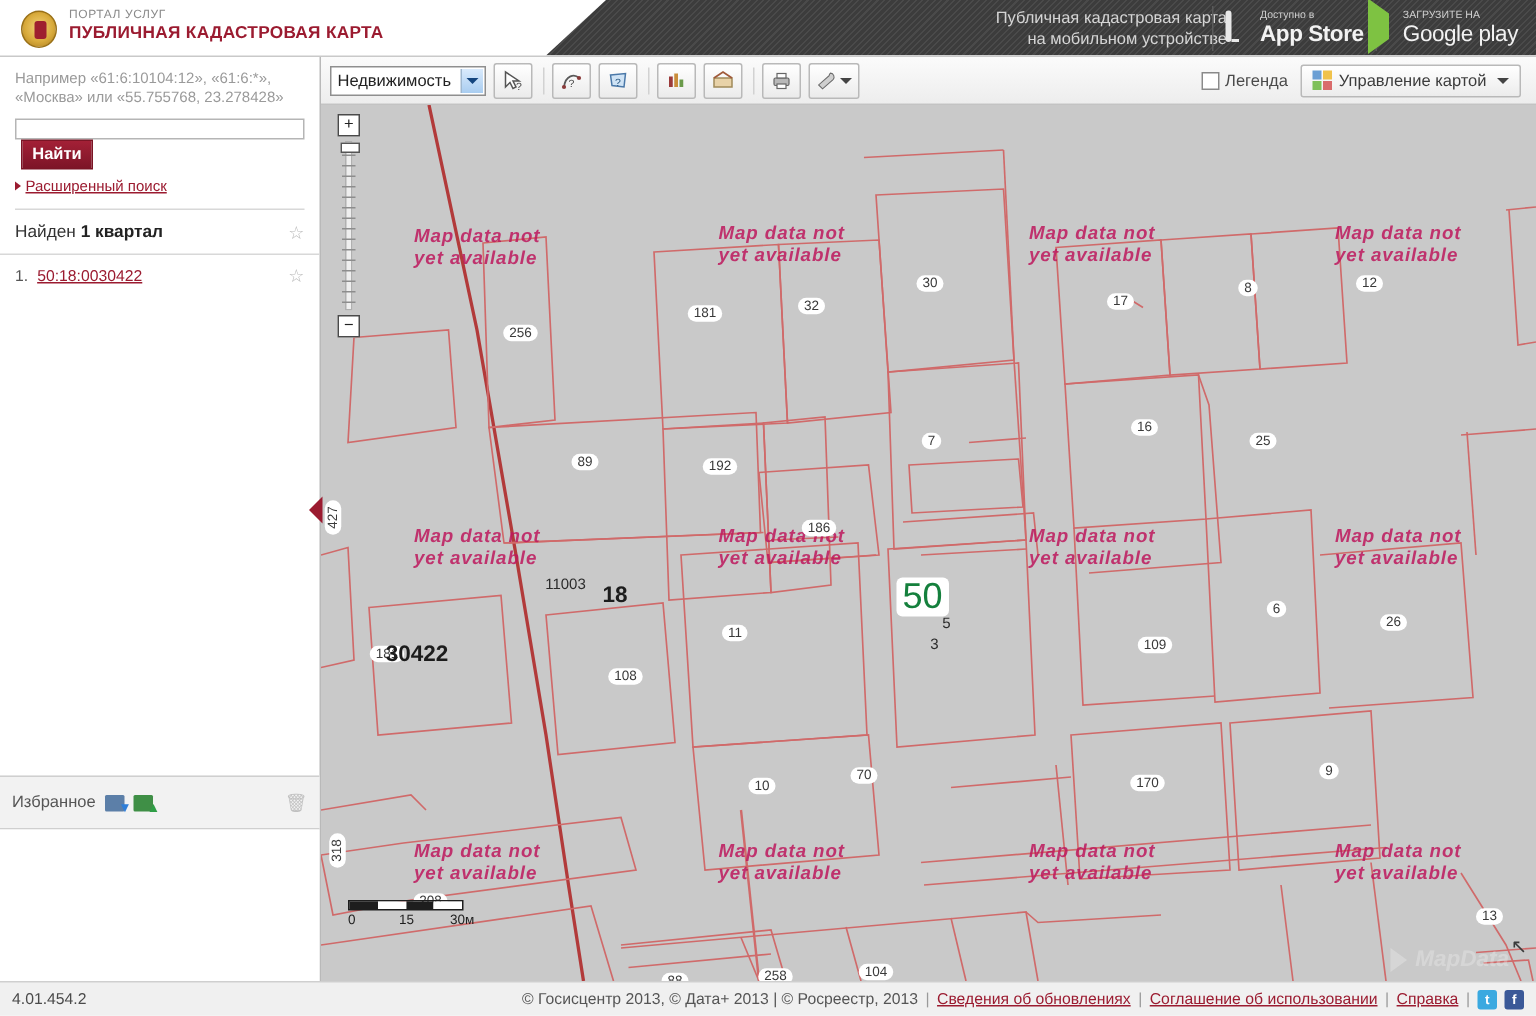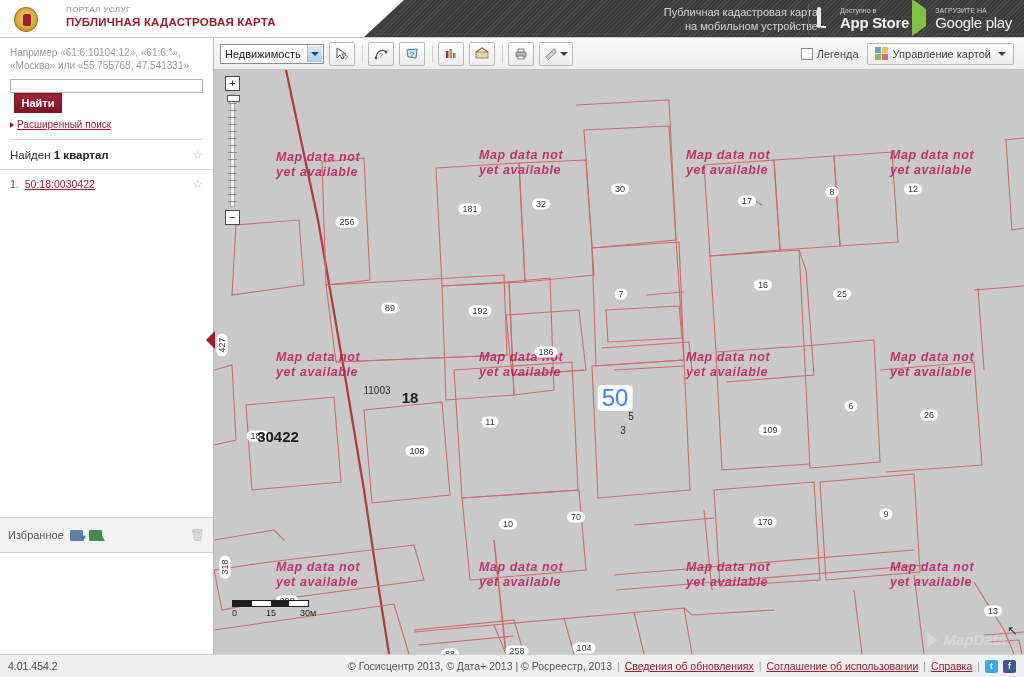--- a/index.html
+++ b/index.html
@@ -26,21 +26,21 @@
   .emblem {
     position:absolute; left:14px; top:7px; width:24px; height:25px;
     border-radius:50%;
     background: radial-gradient(circle at 50% 45%, #f3d27a 0%, #d9ab3c 55%, #a8791d 100%);
     border:1px solid #9a7118;
   }
   .emblem:after {
     content:""; position:absolute; left:8px; top:6px; width:8px; height:12px;
     background:#9e1f2f; border-radius:2px;
   }
-  .brand { position:absolute; left:46px; top:5px;margin-left:20px; }
+  .brand { position:absolute; left:46px; top:5px; }
   .brand-sub { font-size:8px; color:#8a8a8a; letter-spacing:.4px; text-transform:uppercase; }
   .brand-main { font-size:11.5px; font-weight:bold; color:#9b1b30; letter-spacing:.2px; margin-top:2px; }
 
   .mob-text {
     position:absolute; right:206px; top:5px; width:198px;
     text-align:right; color:#d5d5d5; font-size:11px; line-height:14px;
   }
   .store-badge {
     position:absolute; top:4px; height:30px;
     display:flex; align-items:center; gap:5px; padding:0 8px;
@@ -173,21 +173,21 @@
     white-space:pre; pointer-events:none;
   }
 
   .plabel {
     position:absolute; background:#ffffff; border-radius:7px;
     font-size:9px; color:#3a3a3a; padding:0 4px; line-height:11px; height:11px;
     white-space:nowrap; transform:translate(-50%,-50%);
   }
   .plabel.big {
     font-size:24px; height:auto; line-height:26px; padding:0 4px;
-    color:#3b82f6; font-weight:normal; border-radius:4px;
+    color:#15803d; font-weight:normal; border-radius:4px;
   }
   .plabel.med { font-size:15px; height:auto; line-height:17px; background:transparent; color:#1c1c1c; font-weight:bold;}
   .plabel.sm2 { font-size:10px; background:transparent; color:#2b2b2b; }
   .plabel.vert { transform:translate(-50%,-50%) rotate(-90deg); }
 
   
   .zoomctl { position:absolute; left:11px; top:6px; width:15px; }
   .zbtn {
     width:15px; height:15px; border:1px solid #4a4a4a; background:#fff;
     font-size:11px; line-height:13px; text-align:center; color:#222; cursor:pointer;
@@ -262,21 +262,21 @@
       <span class="badge-txt">
         <span class="badge-small">ЗАГРУЗИТЕ НА</span>
         <span class="badge-big thin">Google play</span>
       </span>
     </div>
   </div>
 
   <div class="sidebar">
     <div class="panel">
       <div class="lbl-hint">Например «61:6:10104:12», «61:6:*»,</div>
-      <div class="lbl-hint">«Москва» или «55.755768, 47.541331»</div>
+      <div class="lbl-hint">«Москва» или «55.755768, 23.278428»</div>
       <div class="search-row">
         <input class="search-input" type="text" placeholder="" style="">
         <button class="search-btn">Найти</button>
       </div>
       <div class="adv-link">
         <i class="tri"></i><span class="u">Расширенный поиск</span>
       </div>
       <div class="divider"></div>
     </div>
 

